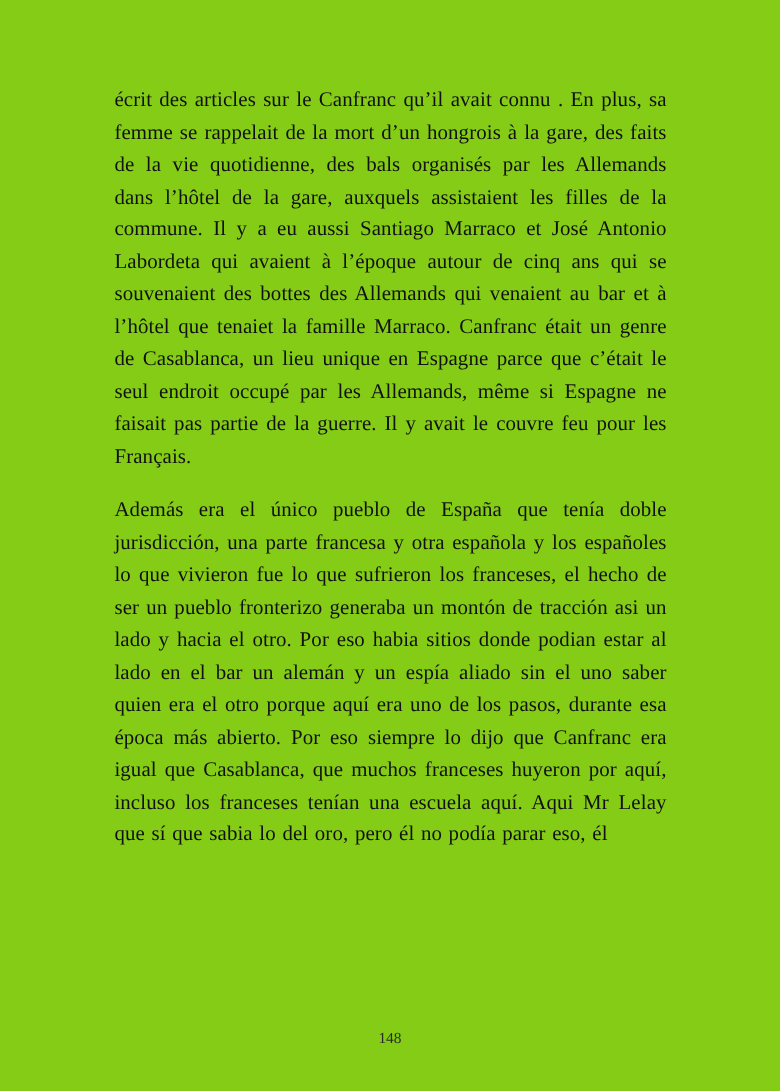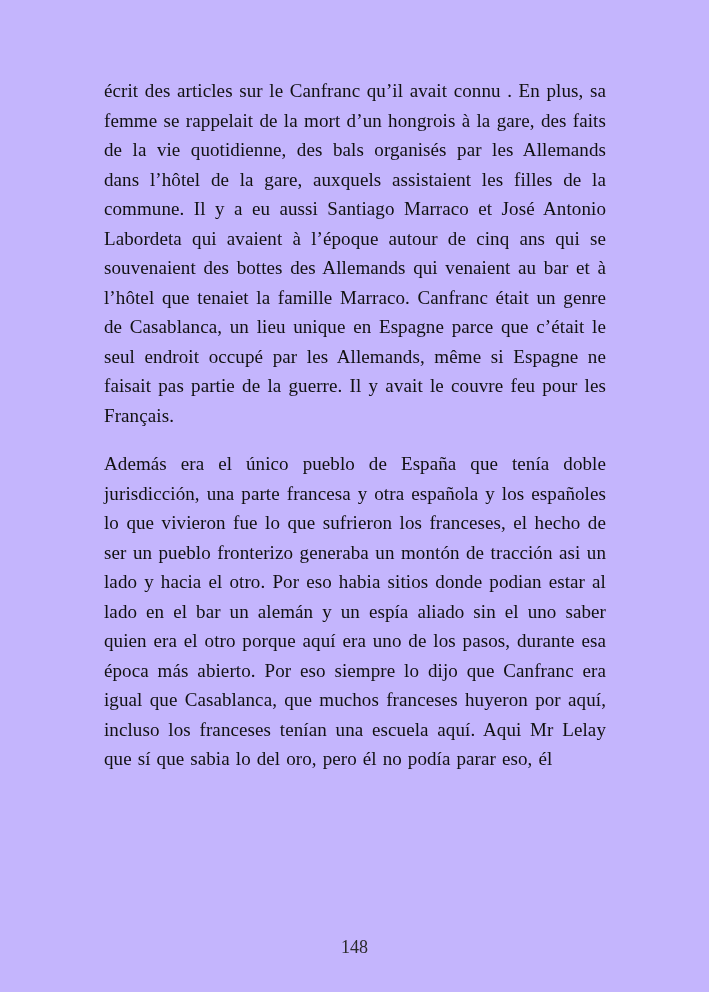--- a/index.html
+++ b/index.html
@@ -4,21 +4,21 @@
 <style>
   html, body {
     margin: 0;
     padding: 0;
     background: #ffffff;
   }
   .page {
     position: relative;
     width: 709px;
     height: 992px;
-    background: #c4b5fd;
+    background: #84cc16;
     font-family: "Liberation Serif", serif;
     color: #111111;
     overflow: hidden;
     box-sizing: border-box;
   }
   .content {
     position: absolute;
     left: 104px;
     top: 76px;
     width: 502px;
@@ -31,21 +31,21 @@
     text-justify: inter-word;
     word-spacing: 0.06em;
     letter-spacing: 0.005em;
   }
   .page-number {
     position: absolute;
     left: 0;
     right: 0;
     top: 937px;
     text-align: center;
-    font-size: 18px;
+    font-size: 14px;
     color: #2a2a2a;
     font-family: "Liberation Serif", serif;
   }
 </style>
 </head>
 <body>
 
 <div class="page">
   <div class="content">
     <p>écrit des articles sur le Canfranc qu’il avait connu . En plus, sa femme se rappelait de la mort d’un hongrois à la gare, des faits de la vie quotidienne, des bals organisés par les Allemands dans l’hôtel de la gare, auxquels assistaient les filles de la commune. Il y a eu aussi Santiago Marraco et José Antonio Labordeta qui avaient à l’époque autour de cinq ans qui se souvenaient des bottes des Allemands qui venaient au bar et à l’hôtel que tenaiet la famille Marraco. Canfranc était un genre de Casablanca, un lieu unique en Espagne parce que c’était le seul endroit occupé par les Allemands, même si Espagne ne faisait pas partie de la guerre. Il y avait le couvre feu pour les Français.</p>

